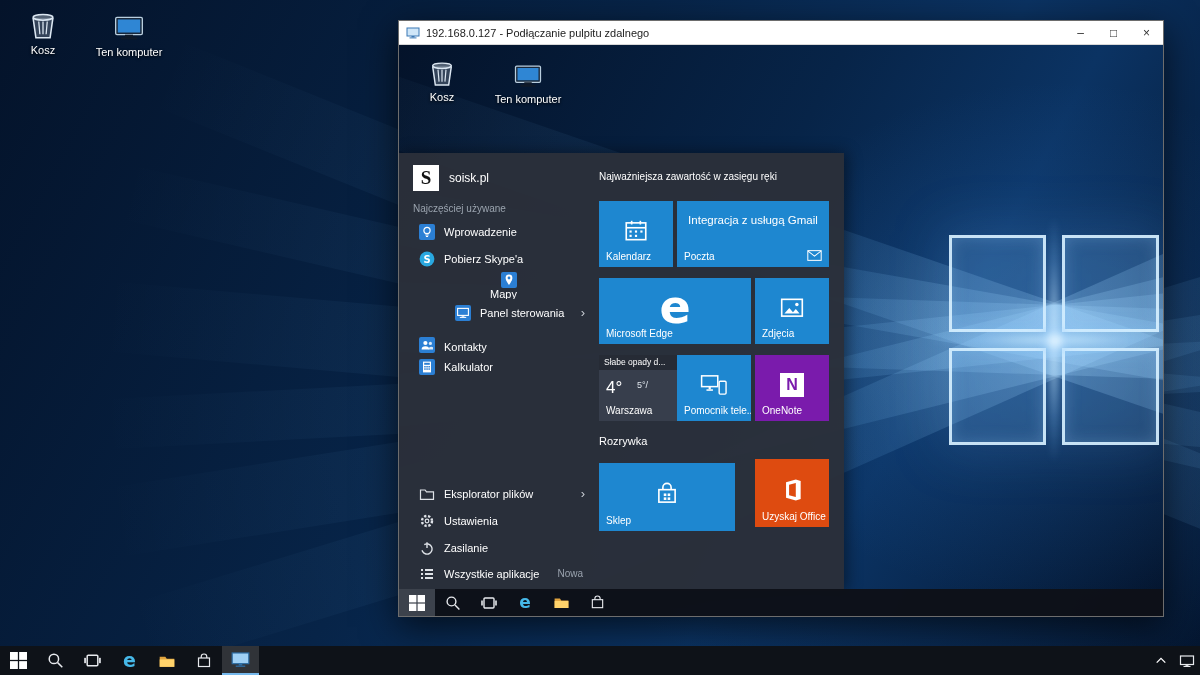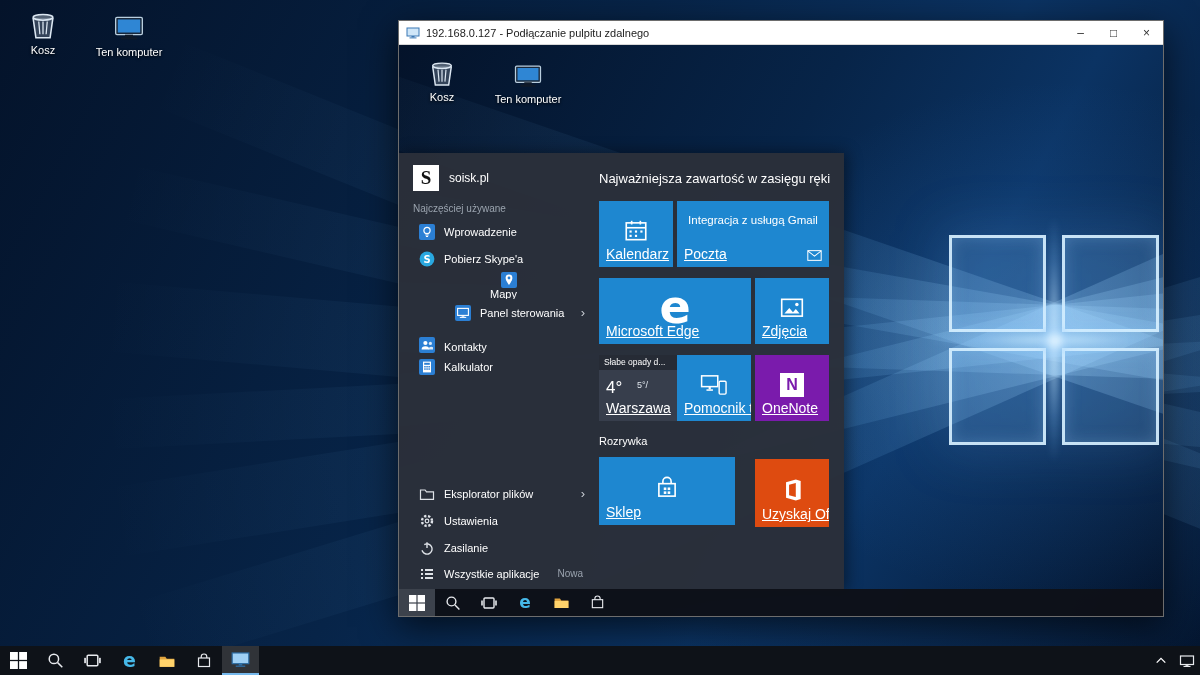--- a/index.html
+++ b/index.html
@@ -51,25 +51,25 @@
     display:flex; align-items:center; justify-content:center; }
   .sm-user-name { margin-left:10px; font-size:12px; }
   .sm-section { position:absolute; left:14px; color:#9aa3ae; font-size:10px; }
   .sm-item { position:absolute; left:0; width:200px; height:27px; display:flex; align-items:center;
     font-size:11px; }
   .sm-item .mi { width:16px; height:16px; margin-left:20px; flex:none; }
   .sm-item .lbl { margin-left:9px; flex:1; white-space:nowrap; overflow:hidden; }
   .sm-item .chev { margin-right:14px; color:#c7ccd3; font-size:13px; }
   .sm-item .badge { margin-right:16px; color:#9aa3ae; font-size:10px; }
 
-  .tiles-header { position:absolute; left:200px; top:18px; font-size:13px; color:#fff; white-space:nowrap; }
+  .tiles-header { position:absolute; left:200px; top:18px; font-size:10px; color:#fff; white-space:nowrap; }
   .tiles { position:absolute; left:200px; top:48px; width:230px; height:330px; }
   .tile { position:absolute; color:#fff; overflow:hidden; }
   .tile-blue { background:#1e87d0; }
-  .t-label { position:absolute; left:7px; bottom:5px; font-size:14px; white-space:nowrap;text-decoration:underline; }
+  .t-label { position:absolute; left:7px; bottom:5px; font-size:10px; white-space:nowrap; }
   .t-center { position:absolute; inset:0; display:flex; align-items:center; justify-content:center; }
   .ent-header { position:absolute; left:0; top:234px; font-size:11px; color:#fff; }
   .poczta-headline { position:absolute; left:0; right:0; top:13px; text-align:center; font-size:11.5px; }
   .poczta-env { position:absolute; right:7px; bottom:6px; }
   .edge-glyph { font-size:46px; font-weight:bold; color:#fff; line-height:1;
     font-family:"DejaVu Sans","Liberation Sans",sans-serif; margin-top:-8px; }
   .tile-pogoda { background:rgba(56,64,77,.93); }
   .pg-cond { position:absolute; top:0; left:0; right:0; height:15px; background:rgba(0,0,0,.30);
     font-size:8.5px; line-height:15px; padding-left:5px; white-space:nowrap; overflow:hidden; }
   .pg-temp { position:absolute; left:7px; top:23px; font-size:17px; }
@@ -349,21 +349,21 @@
 
           <div class="tile tile-onenote" style="left:156px; top:154px; width:74px; height:66px;">
             <div class="t-center">
                 <div class="on-box">N</div>
               </div>
             <span class="t-label">OneNote</span>
           </div>
 
           <div class="ent-header">Rozrywka</div>
 
-          <div class="tile tile-blue" style="left:0; top:256px; width:136px; height:68px;">
+          <div class="tile tile-blue" style="left:0; top:262px; width:136px; height:68px;">
             <div class="t-center">
               <svg width="26" height="26" viewBox="0 0 24 24" style="margin-top:-6px;">
                 <path d="M8.2 8 V6 a3.8 3.8 0 0 1 7.6 0 V8" fill="none" stroke="#fff" stroke-width="1.5"></path>
                 <rect x="4.5" y="8" width="15" height="11.5" fill="none" stroke="#fff" stroke-width="1.5"></rect>
                 <rect x="9" y="11.5" width="2.4" height="2.4" fill="#fff"></rect>
                   <rect x="12.6" y="11.5" width="2.4" height="2.4" fill="#fff"></rect>
                 <rect x="9" y="15.1" width="2.4" height="2.4" fill="#fff"></rect>
                   <rect x="12.6" y="15.1" width="2.4" height="2.4" fill="#fff"></rect>
               </svg>
             </div>

